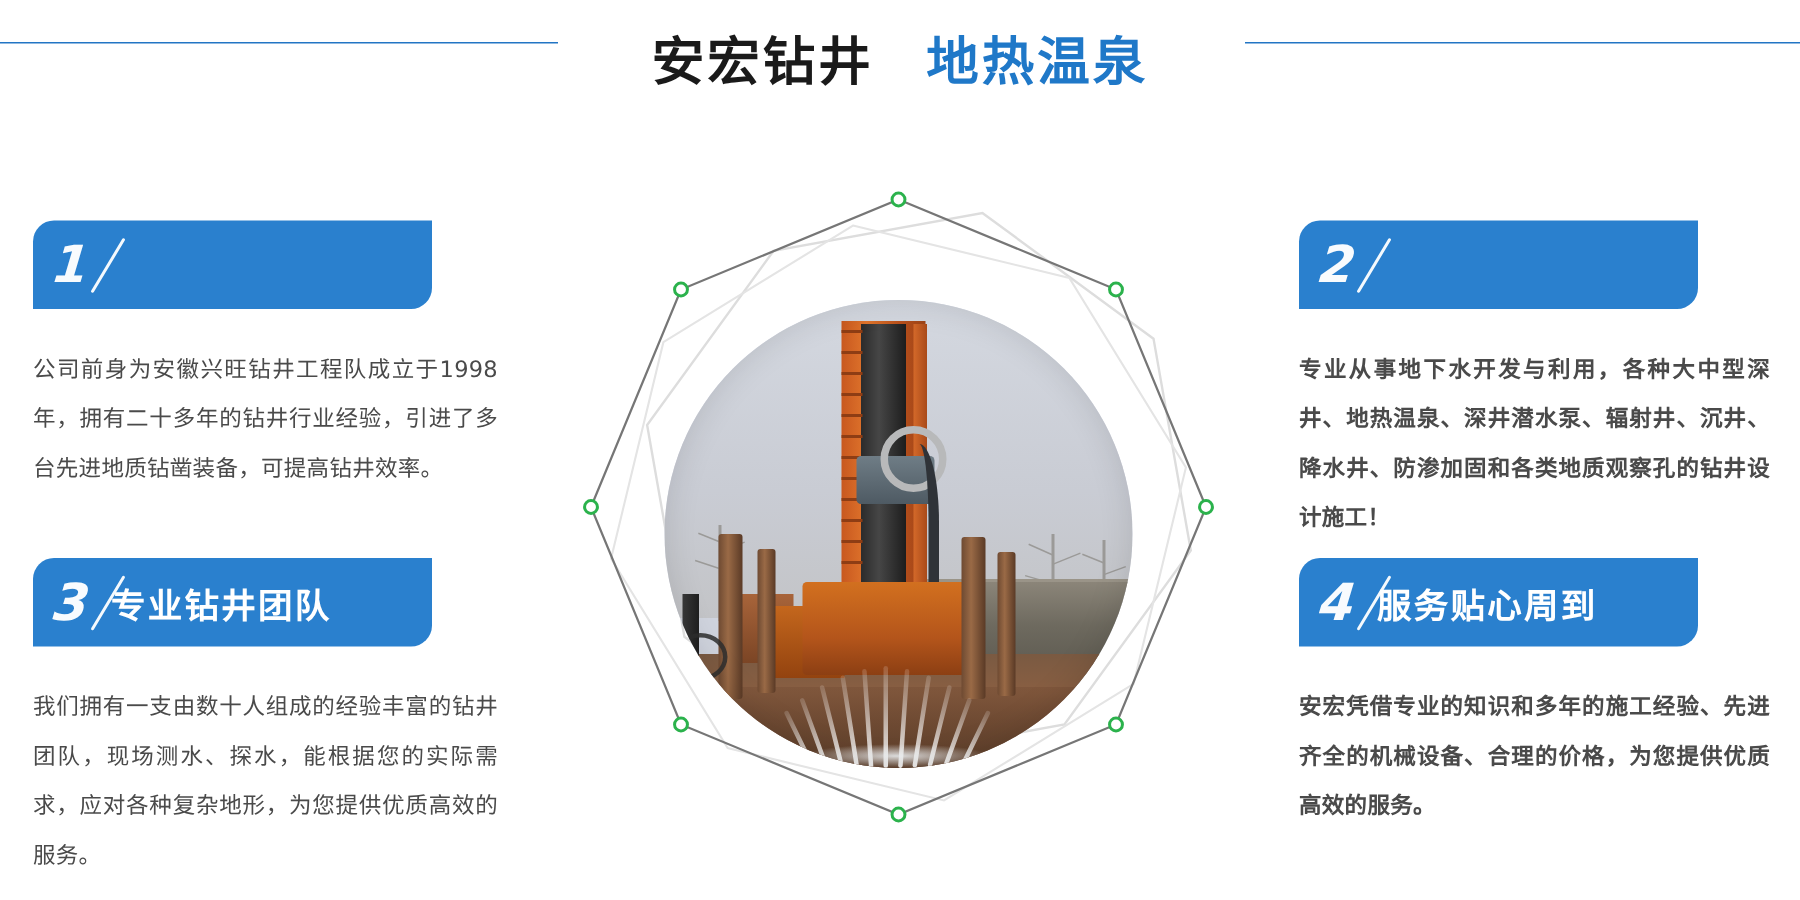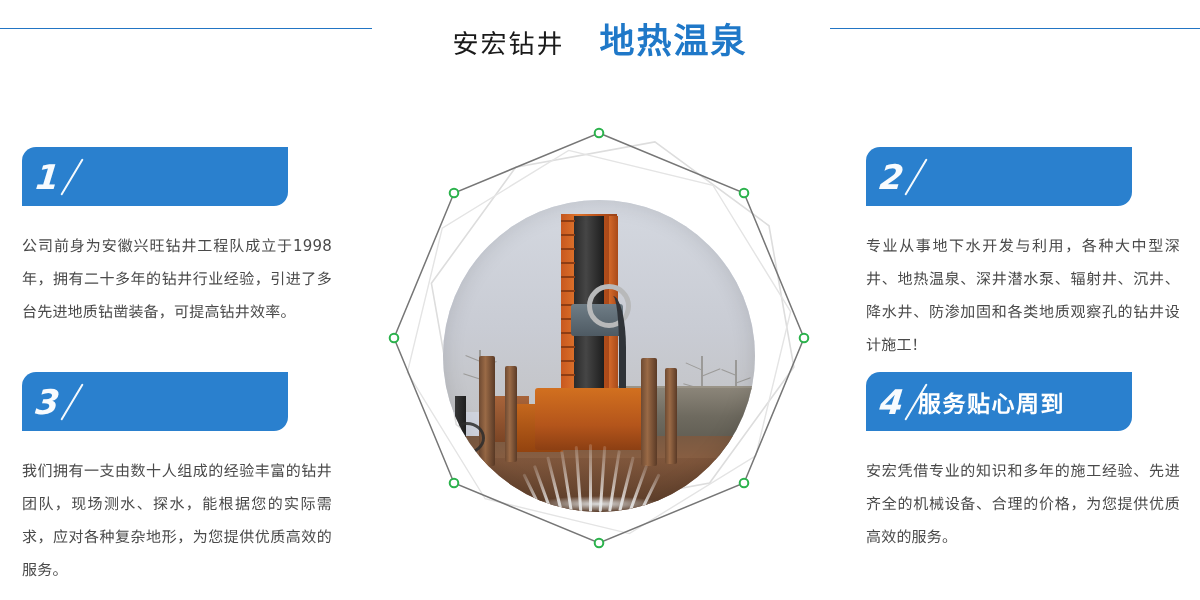--- a/index.html
+++ b/index.html
@@ -15,21 +15,21 @@
   #header{position:absolute;left:0;top:0;width:1200px;height:112px;}
   .rule{position:absolute;top:28px;height:0;border-top:1px solid #2275C4;}
   #rule-left{left:0;width:372px;}
   #rule-right{left:830px;width:370px;}
 
   #title-wrap{
     position:absolute;left:0;top:12px;width:1200px;
     text-align:center;white-space:nowrap;
   }
   .title-dark{
-    font-size:26px;font-weight:400;color:#1a1a1a;letter-spacing:2px;
+    font-size:35px;font-weight:700;color:#1a1a1a;letter-spacing:2px;
     font-family:"DejaVu Sans","Liberation Sans",sans-serif;
   }
   .title-gap{display:inline-block;width:26px;}
   .title-blue{
     font-size:35px;font-weight:700;color:#1F78C8;letter-spacing:2px;
     font-family:"DejaVu Sans","Liberation Sans",sans-serif;
   }
   #subtitle{
     position:absolute;left:0;top:66px;width:1200px;text-align:center;
     font-size:15px;color:#555555;letter-spacing:3px;white-space:nowrap;
@@ -71,21 +71,21 @@
     font-size:23px;font-weight:700;color:#ffffff;letter-spacing:1.5px;
     white-space:nowrap;
     font-family:"DejaVu Sans","Liberation Sans",sans-serif;
   }
   .card-body{
     margin-top:24px;width:310px;
     font-size:15px;line-height:33px;color:#4a4a4a;
     text-align:justify;letter-spacing:.2px;
     font-family:"DejaVu Sans","Liberation Sans",sans-serif;
   }
-  #card-2 .card-body,#card-4 .card-body{width:314px;}
+  #card-2 .card-body,#card-4 .card-body{width:314px;font-weight:bold;}
 
   
   #center{position:absolute;left:370px;top:110px;width:460px;height:480px;}
   #center svg{position:absolute;left:0;top:0;}
   #photo{
     position:absolute;left:73px;top:90px;width:312px;height:312px;
     border-radius:50%;overflow:hidden;
     background:#cfd3dd;
   }
   #photo .scene{position:absolute;left:0;top:0;width:312px;height:312px;}
@@ -181,20 +181,21 @@
     </div>
     <div class="card-body">专业从事地下水开发与利用，各种大中型深井、地热温泉、深井潜水泵、辐射井、沉井、降水井、防渗加固和各类地质观察孔的钻井设计施工！</div>
   </div>
 
   <div class="card" id="card-3">
     <div class="badge">
       <div class="badge-num">
         <span class="glyph">3</span>
         <span class="slash"></span>
       </div>
+      <div class="badge-title">专业钻井团队</div>
     </div>
     <div class="card-body">我们拥有一支由数十人组成的经验丰富的钻井团队，现场测水、探水，能根据您的实际需求，应对各种复杂地形，为您提供优质高效的服务。</div>
   </div>
 
   <div class="card" id="card-4">
     <div class="badge">
       <div class="badge-num">
         <span class="glyph">4</span>
         <span class="slash"></span>
       </div>

